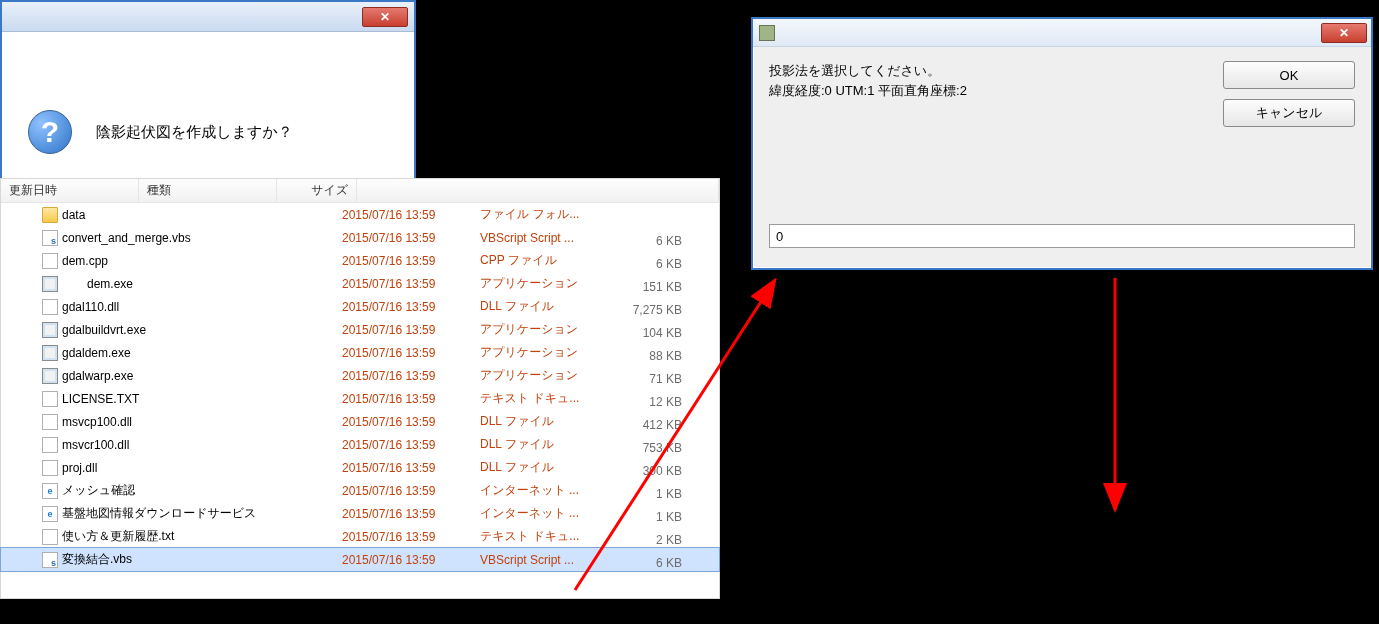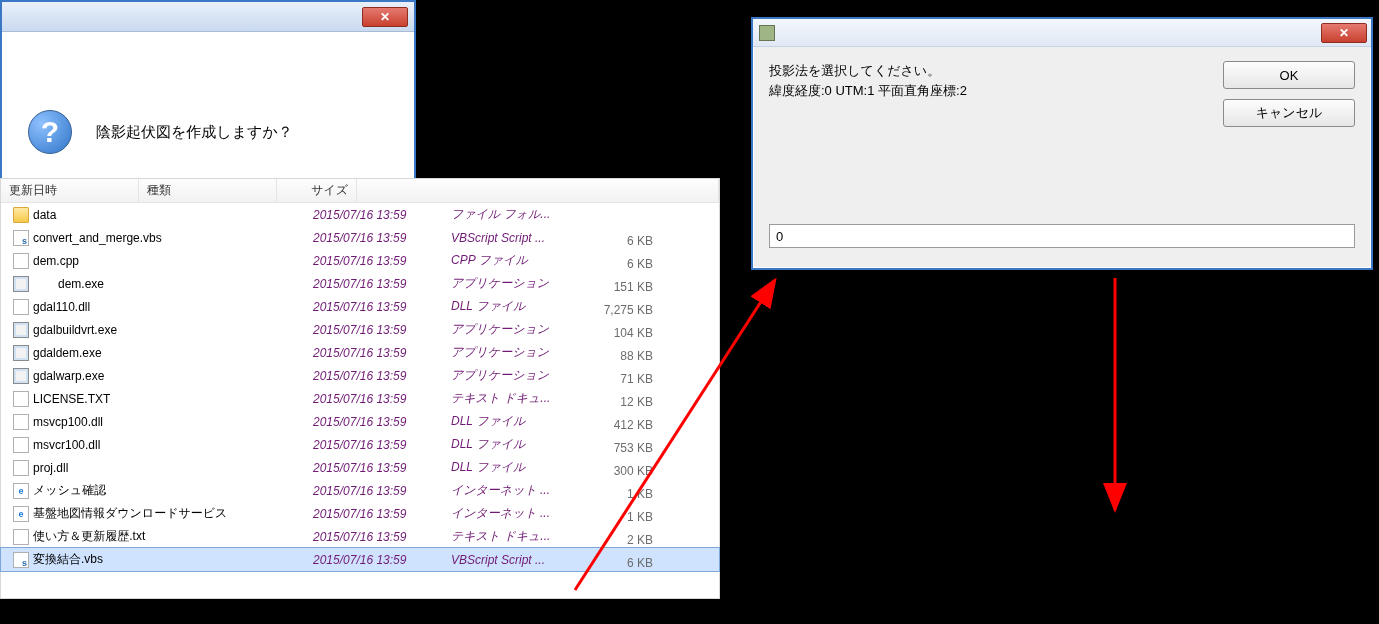--- a/index.html
+++ b/index.html
@@ -45,27 +45,28 @@
   .col-date { flex: 0 0 138px; }
   .col-type { flex: 0 0 138px; }
   .col-size { flex: 0 0 80px; justify-content: flex-end; text-align: right; }
   .col-pad  { flex: 1; }
 
   .file-row {
     display: flex;
     height: 23px;
     align-items: center;
     padding-left: 4px;
+    justify-content: center;
   }
   .file-row.selected {
     background: #cfe3ff;
     outline: 1px solid #7da7d9;
   }
   .cell { padding: 0 8px; overflow: hidden; white-space: nowrap; text-overflow: ellipsis; }
-  .cell.col-date, .cell.col-type { color: #701a75; font-style: italic; }
+  .cell.col-date, .cell.col-type { color: #c2410c; }
   .cell.col-size { color: #6c6c6c; margin-top: 6px; }
 
   .ficon {
     width: 16px; height: 16px;
     margin-right: 4px;
     display: inline-flex;
     align-items: center; justify-content: center;
     font-size: 11px;
     flex: 0 0 16px;
   }

